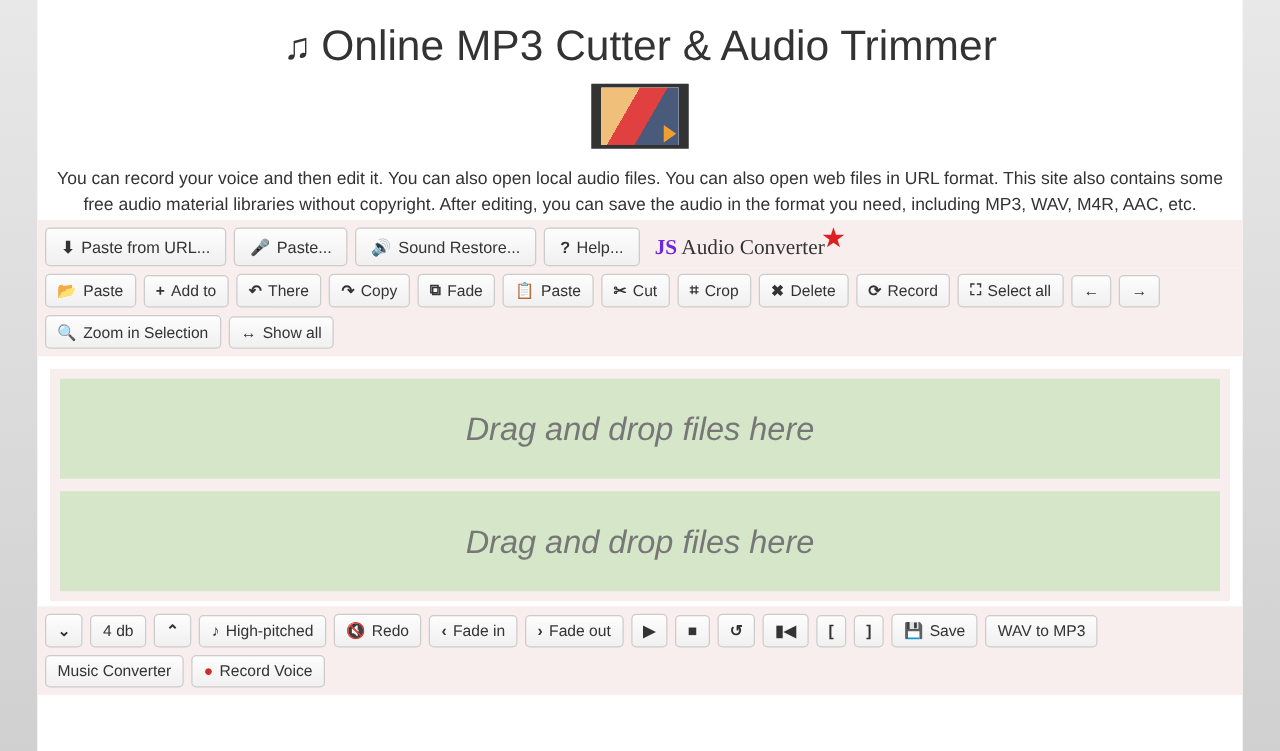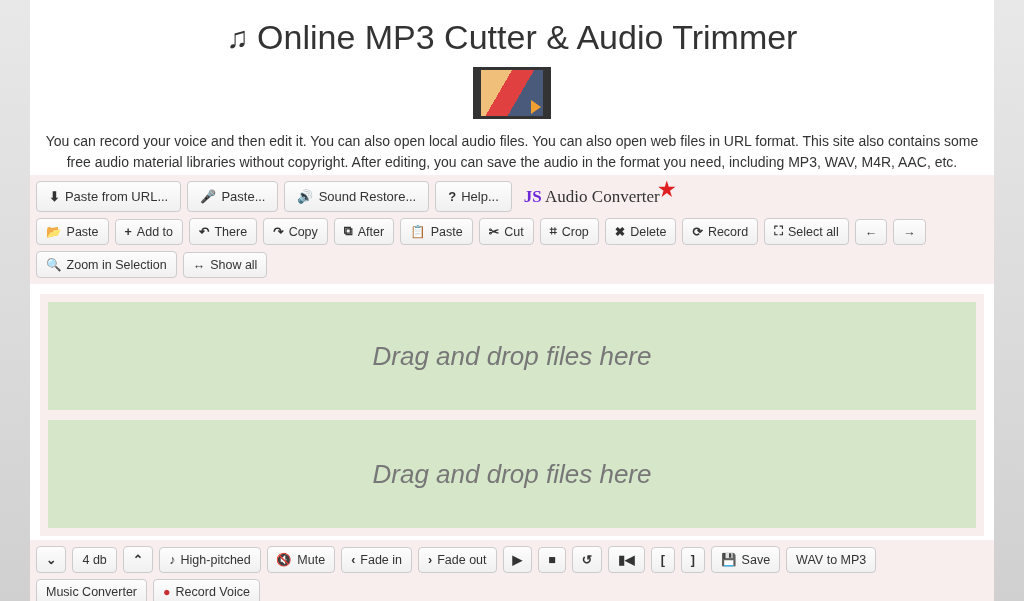--- a/index.html
+++ b/index.html
@@ -112,21 +112,21 @@
   clip-path: polygon(50% 0%, 61% 35%, 98% 35%, 68% 57%, 79% 91%, 50% 70%, 21% 91%, 32% 57%, 2% 35%, 39% 35%);
 }
 .drop-area {
   margin: 10px 10px 4px;
   padding: 8px;
   background: #f9eeee;
 }
 .drop-zone {
   background: #d5e6c9;
   border: 0;
-  height: 108px;
+  height: 80px;
   display: flex;
   align-items: center;
   justify-content: center;
   margin-bottom: 10px;
 }
 .drop-zone:last-child { margin-bottom: 0; }
 .drop-text {
   font-size: 26px;
   font-style: italic;
   color: #777;
@@ -199,21 +199,21 @@
     <button class="btn btn-sm">
         <span class="icon">↶</span>
         <span>There</span>
       </button>
     <button class="btn btn-sm">
         <span class="icon">↷</span>
         <span>Copy</span>
       </button>
     <button class="btn btn-sm">
         <span class="icon">⧉</span>
-        <span>After</span>
+        <span>Fade</span>
       </button>
     <button class="btn btn-sm">
         <span class="icon">📋</span>
         <span>Paste</span>
       </button>
     <button class="btn btn-sm">
         <span class="icon">✂</span>
         <span>Cut</span>
       </button>
     <button class="btn btn-sm">
@@ -266,21 +266,21 @@
       </button>
     <button class="btn btn-sm">
         <span class="icon">⌃</span>
       </button>
     <button class="btn btn-sm">
         <span class="icon">♪</span>
         <span>High-pitched</span>
       </button>
     <button class="btn btn-sm">
         <span class="icon">🔇</span>
-        <span>Mute</span>
+        <span>Redo</span>
       </button>
     <button class="btn btn-sm">
         <span class="icon">‹</span>
         <span>Fade in</span>
       </button>
     <button class="btn btn-sm">
         <span class="icon">›</span>
         <span>Fade out</span>
       </button>
     <button class="btn btn-sm">

